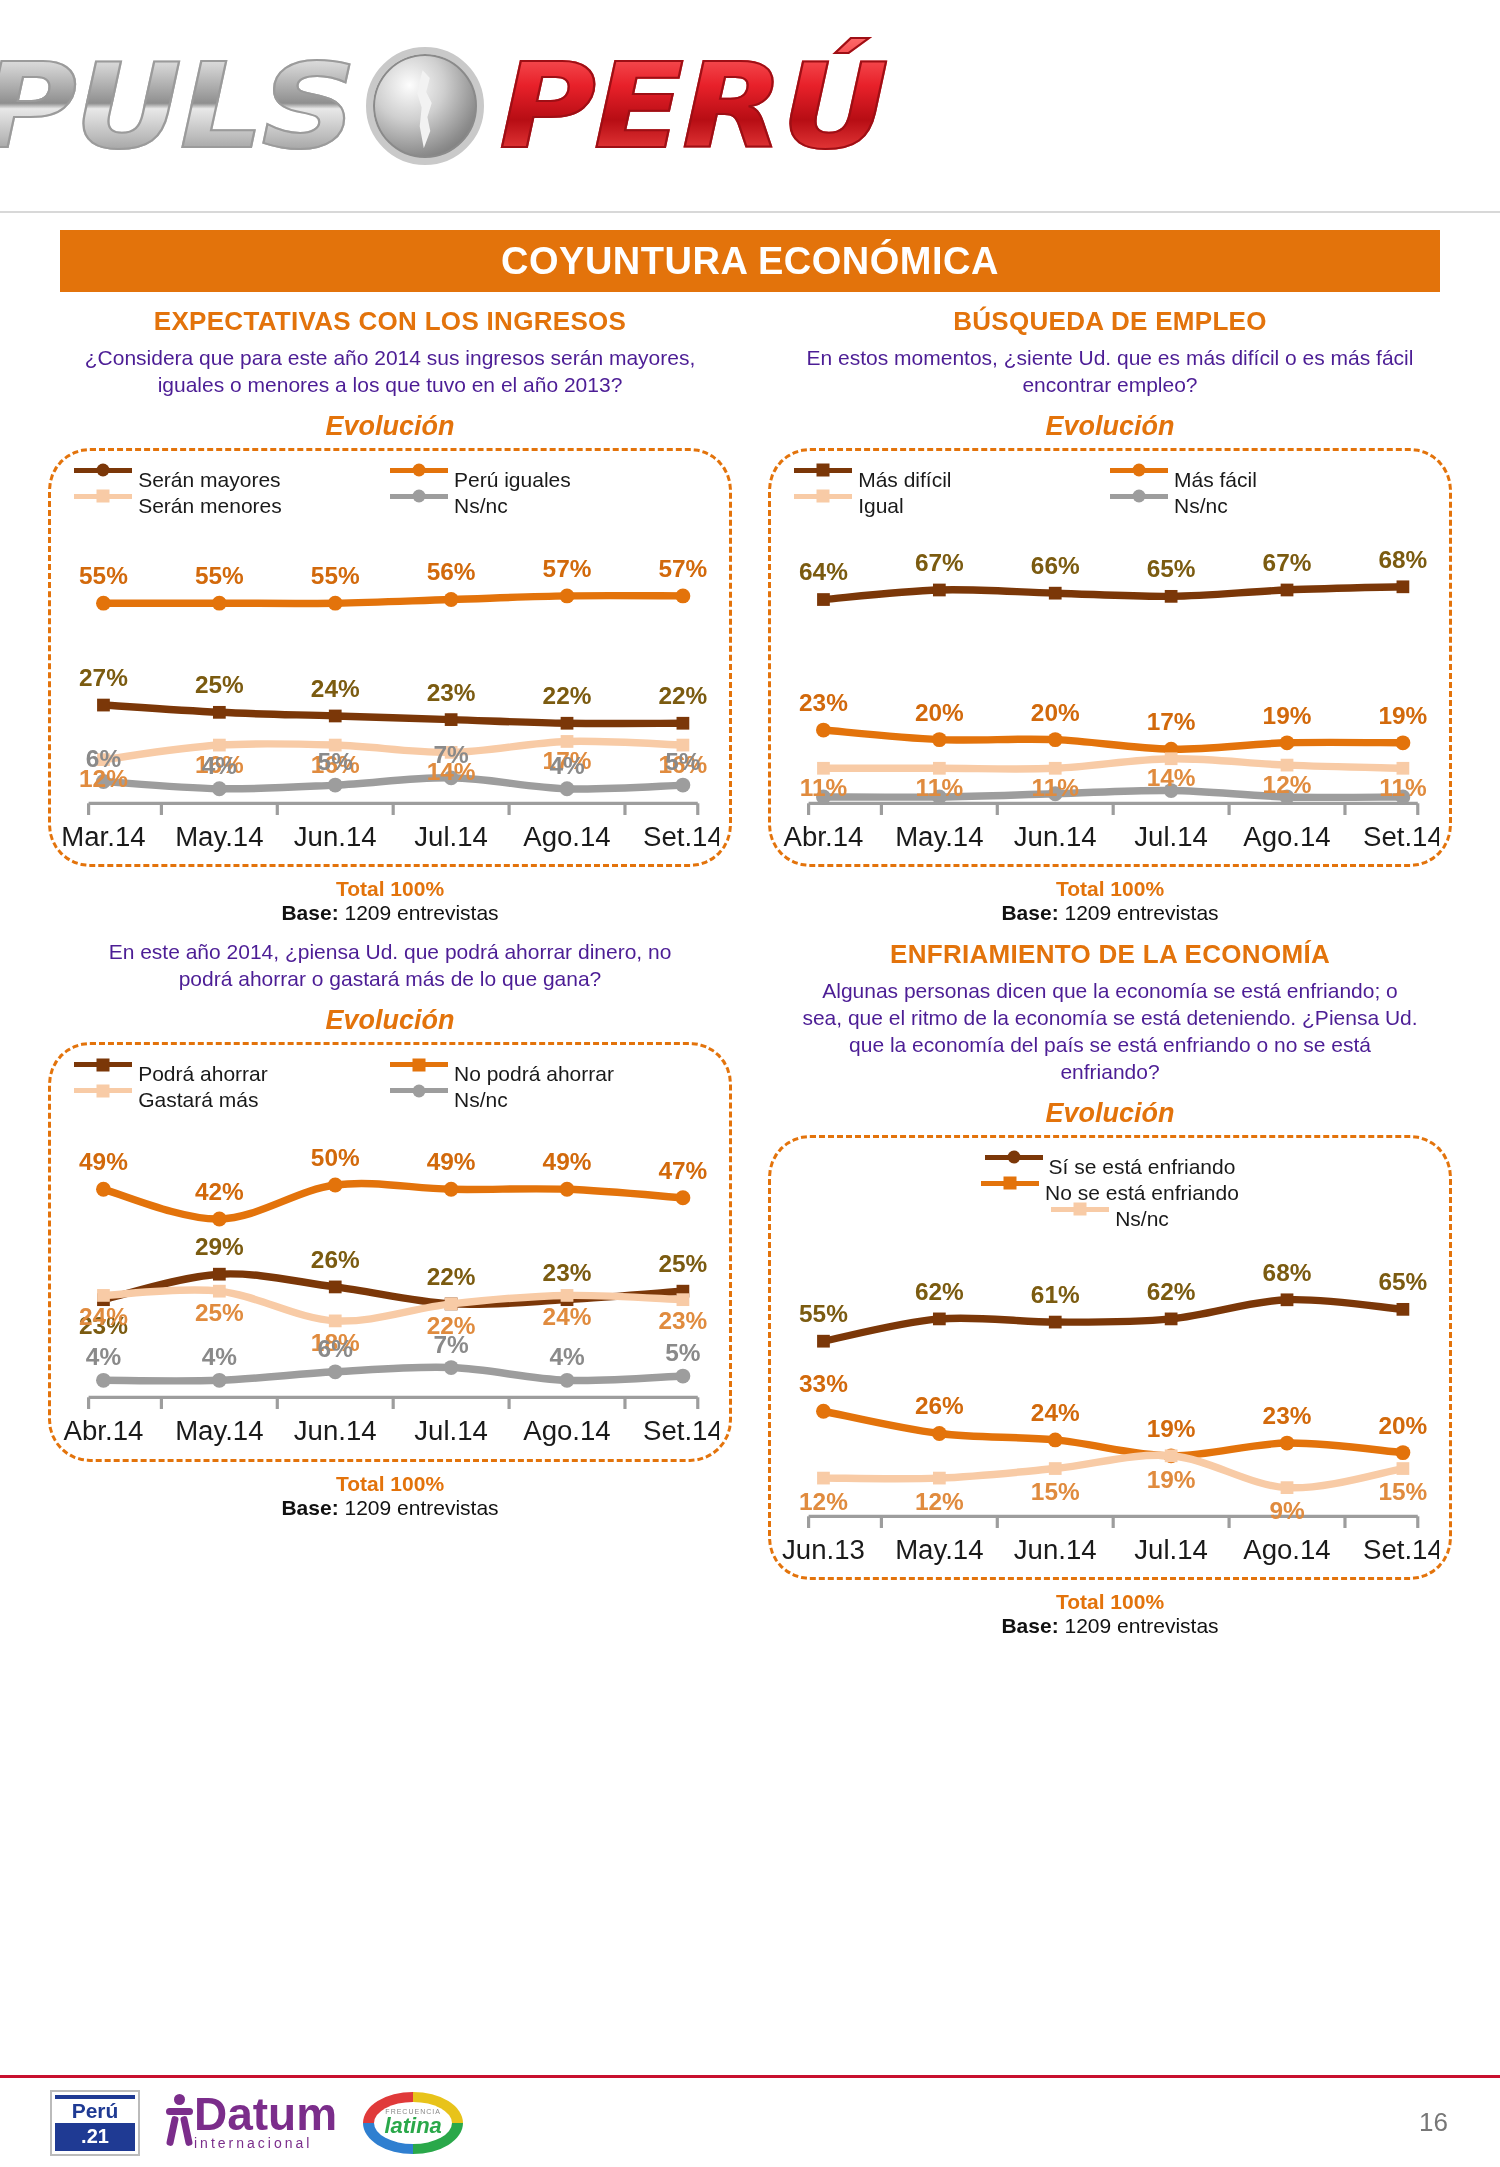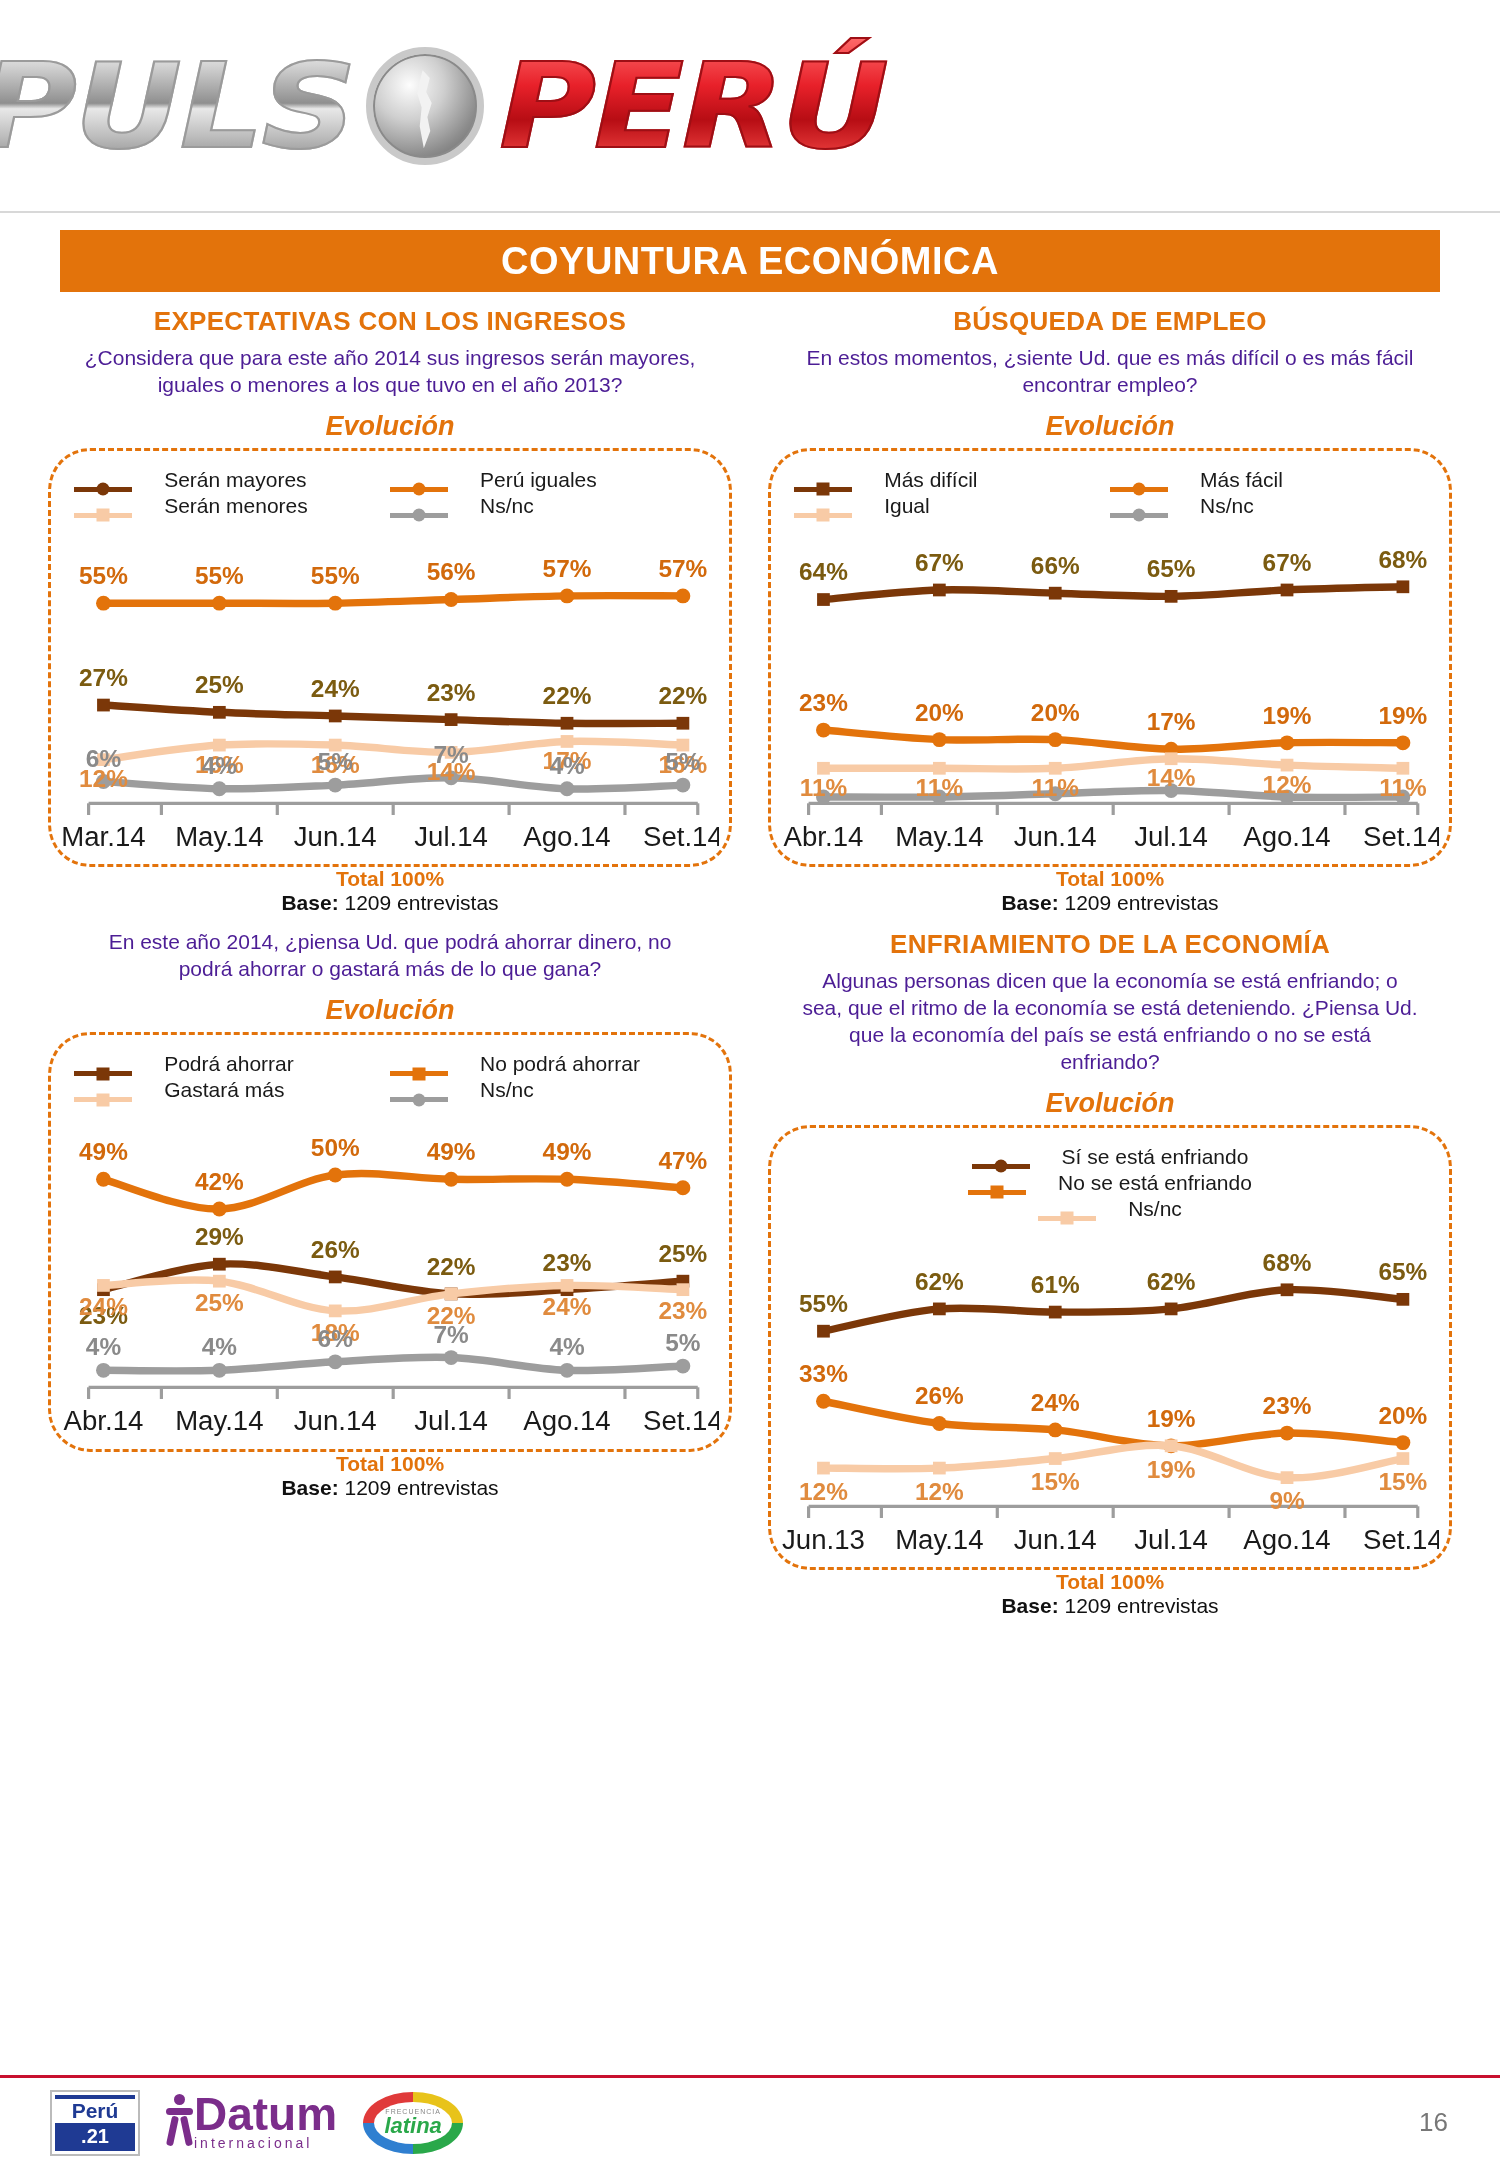--- a/index.html
+++ b/index.html
@@ -77,30 +77,30 @@
     text-align: center; margin: 12px 0 6px 0;
   }
   .chartbox {
     border: 3px dashed #E3730B; border-radius: 42px;
     padding: 12px 10px 4px 10px;
     position: relative;
   }
   .legend { display: flex; flex-wrap: wrap; justify-content: center; padding: 4px 0 2px 0; }
   .legend.two-col .lg { width: 48%; }
   .legend.stack .lg { width: 100%; justify-content: center; }
-  .lg { display: flex; align-items: flex-end; font-size: 21px; color: #1a1a1a; margin: 1px 0; gap: 26px; }
+  .lg { display: flex; align-items: flex-start; font-size: 21px; color: #1a1a1a; margin: 1px 0; }
   .lg .swatch { width: 58px; height: 5px; position: relative; margin-right: 6px; flex: 0 0 auto; }
   .lg .swatch i {
     position:absolute; left: 50%; top:50%; transform: translate(-50%,-50%);
     width: 13px; height: 13px; display:block;
   }
   .svgwrap { width: 100%; }
   svg { display: block; width: 100%; }
   .total {
-    text-align: center; 
+    text-align: center; margin-top: 10px;
   }
   .total .t1 { color: #E3730B; font-size: 21px; font-weight: bold; }
   .total .t2 { font-size: 21px; color: #111; }
   .total .t2 b { font-weight: bold; }
   
   .footer {
     position: absolute; left: 0; right: 0; bottom: 0;
     border-top: 3px solid #C8102E;
     height: 92px; display: flex; align-items: center; padding: 0 52px;
     gap: 26px;

